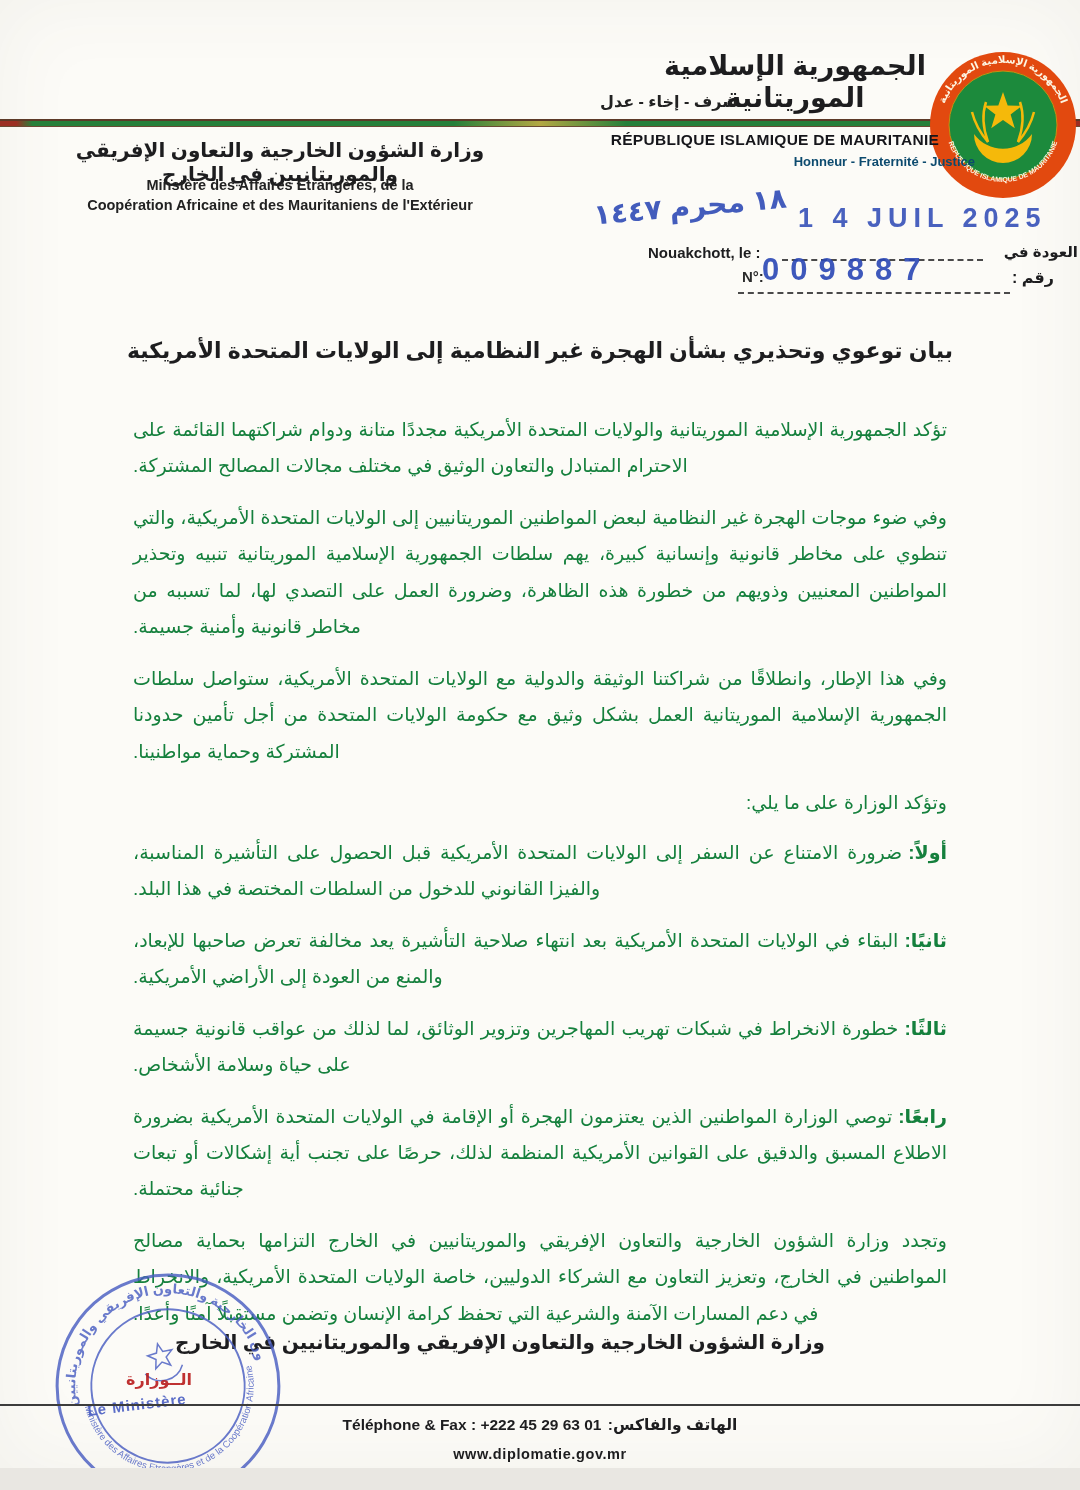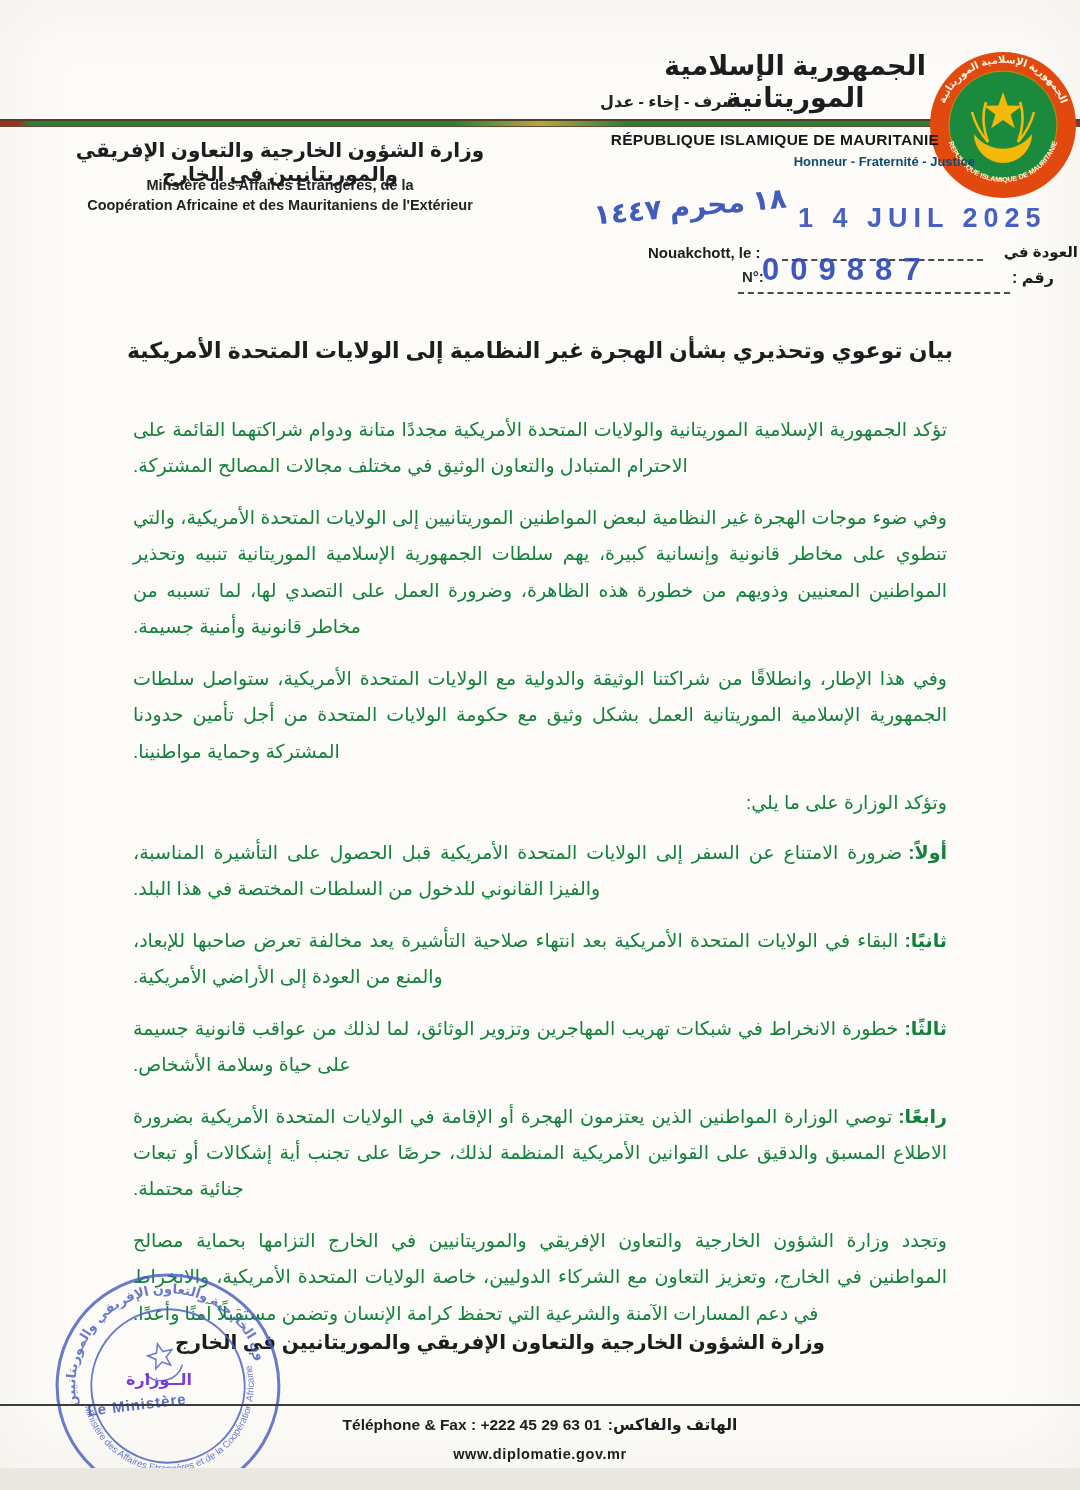--- a/index.html
+++ b/index.html
@@ -51,21 +51,21 @@
     font-size:19px;line-height:1.92;text-align:justify;color:#15803d;}
   .body p{margin:0 0 15px;text-align-last:left;}
   .body p.align-right{text-align:right;text-align-last:right;margin-bottom:13px;}
   .body strong{margin-inline-end:6px;}
   
   .sig{position:absolute;top:1330px;left:140px;width:720px;text-align:center;
     font-size:20px;font-weight:bold;direction:rtl;}
   .stamp-wrap{position:absolute;top:1260px;left:42px;width:252px;height:252px;
     transform:rotate(-14deg);opacity:.82;}
   .stamp-ar{position:absolute;top:1370px;left:104px;width:110px;text-align:center;
-    color:#6d28d9;font-weight:bold;font-size:16px;direction:rtl;opacity:.9;}
+    color:#b91c1c;font-weight:bold;font-size:16px;direction:rtl;opacity:.9;}
   .stamp-fr{position:absolute;top:1396px;left:62px;width:150px;text-align:center;
     color:#4a5ec2;font-weight:bold;font-size:15px;transform:rotate(-7deg);
     letter-spacing:1px;opacity:.9;}
   
   .foot-rule{position:absolute;top:1404px;left:0;width:1080px;border-top:2px solid #3c3c3c;}
   .foot-phone{position:absolute;top:1416px;left:190px;width:700px;text-align:center;
     font-weight:bold;font-size:15.5px;}
   .foot-phone .ar{direction:rtl;margin-left:2px;}
   .foot-web{position:absolute;top:1446px;left:190px;width:700px;text-align:center;
     font-weight:bold;font-size:14.5px;letter-spacing:.6px;}

